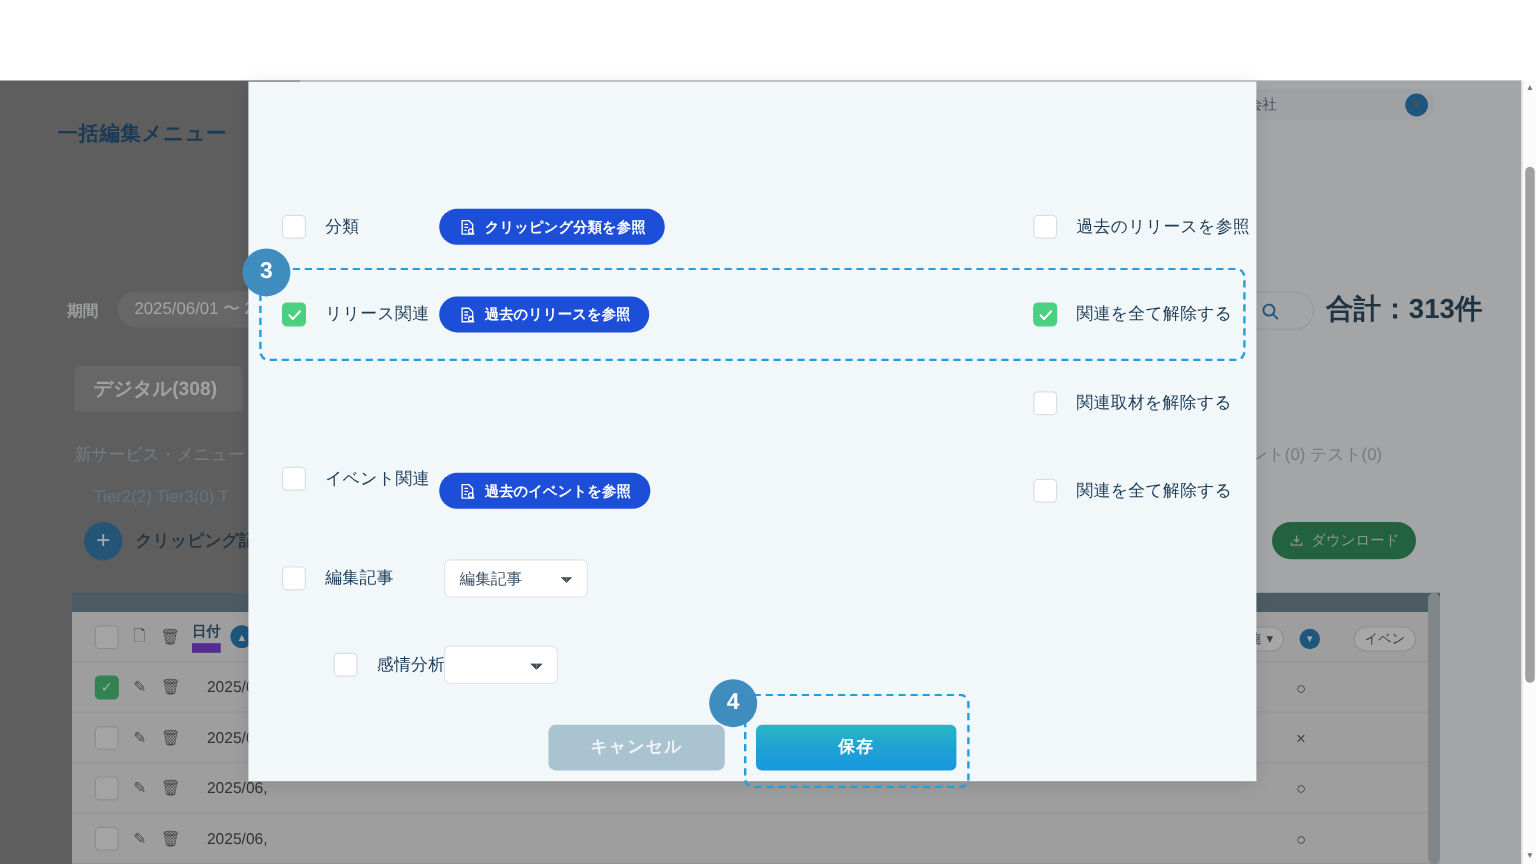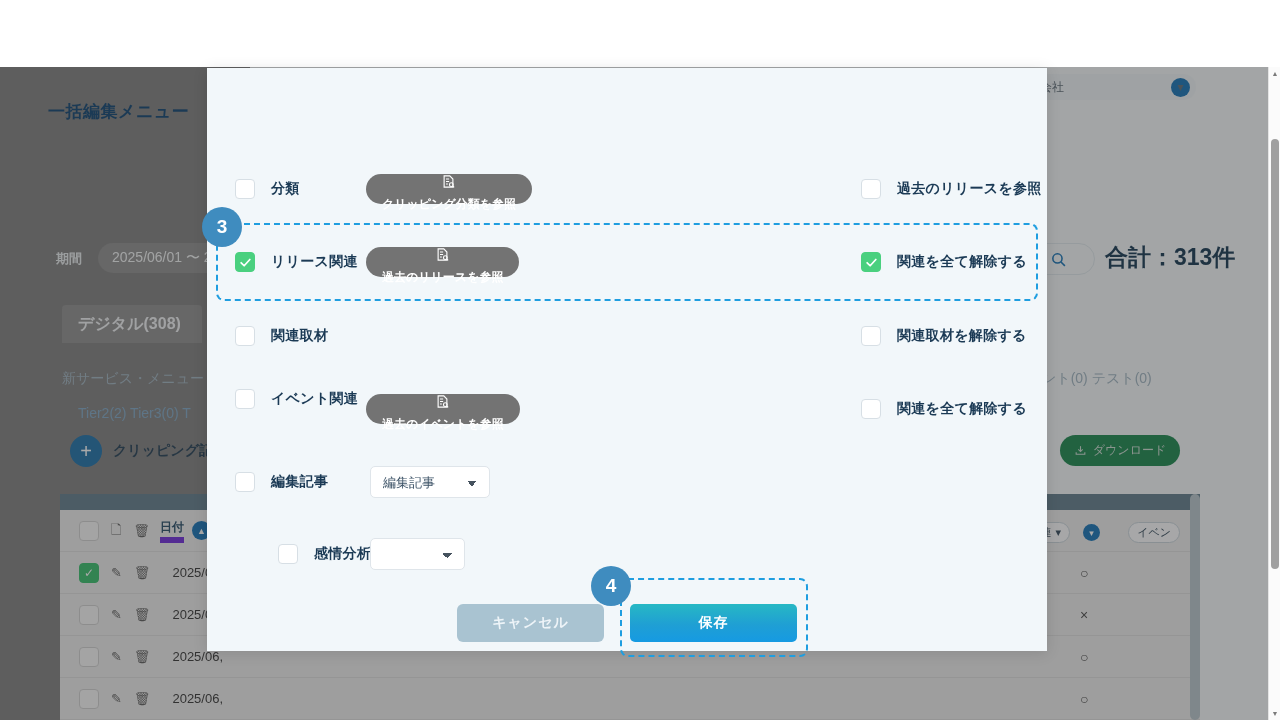--- a/index.html
+++ b/index.html
@@ -114,21 +114,21 @@
     display:flex; align-items:center; justify-content:center; color:#fff; font-size:12px; }
   .bg-ico { margin-left: 12px; font-size: 13px; color: #5a5a5a; }
   .bg-date { margin-left: 22px; font-size: 13px; color: #333; white-space: nowrap; }
   .bg-mark { position:absolute; left: 1020px; font-size: 14px; color:#4a4a4a; }
   .bg-hdr-row {
     position: absolute; left: 0; top: 0; width: 1140px; height: 42px;
     display: flex; align-items: center; border-bottom: 1px solid #dcdcdc;
   }
   .bg-hdr-sort {
     margin-left: 10px; font-size: 12px; color:#244a66; font-weight:bold;
-    border-bottom: 6px solid #6d28d9; padding-bottom:1px; white-space:nowrap;
+    border-bottom: 8px solid #6d28d9; padding-bottom:1px; white-space:nowrap;
   }
   .bg-hdr-arrow {
     width: 19px; height: 19px; border-radius: 50%; background:#1271b5;
     color: #fff; font-size: 9px; margin-left: 8px;
     display:flex; align-items:center; justify-content:center;
   }
   .bg-filter-pill {
     position:absolute; right: 130px; top: 12px; height: 21px;
     border:1px solid #c8d3da; border-radius: 11px; background:#fbfcfd;
     display:flex; align-items:center; padding: 0 8px; gap: 4px;
@@ -182,30 +182,29 @@
   .cb {
     width: 20px; height: 20px; border-radius: 4px;
     background: #ffffff; border: 1px solid #d7dfe5; flex: none;
   }
   .cb.on {
     background: #4ad07f; border-color: #4ad07f;
     display: flex; align-items: center; justify-content: center;
   }
   .cb.on svg { width: 13px; height: 13px; }
   .row-label {
-    margin-left: 16px; font-size: 14px; font-weight: bold;
+    margin-left: 16px; font-size: 14px; font-weight: normal;
     color: #1b3a55; white-space: nowrap; letter-spacing: .3px;
   }
   .gbtn {
-    height: 30px; border-radius: 15px; background: #737373;
+    height: 30px; border-radius: 15px; background: #1d4ed8;
     display: inline-flex; align-items: center; gap: 7px;
     padding: 0 16px; border: none; cursor: pointer;
     font-size: 12px; color: #ffffff; font-weight: bold; white-space: nowrap;
     font-family: Liberation Serif, serif;
-    flex-direction: column;
   }
   .gbtn svg { width: 15px; height: 15px; flex: none; }
 
   .sel {
     height: 32px; border-radius: 5px; border: 1px solid #dfe5ea;
     background: #ffffff; color: #3c5266; font-size: 13px;
     padding: 0 8px 0 12px; font-family: "Liberation Sans", sans-serif;
     appearance: none; -webkit-appearance: none; cursor: pointer;
     background-image:
       linear-gradient(45deg, transparent 50%, #45525e 50%),
@@ -388,24 +387,20 @@
   </button>
   <div class="right-group" style="left:861px; top:252px;">
     <div class="cb on">
       <svg viewBox="0 0 24 24" fill="none" stroke="#ffffff" stroke-width="3.2" stroke-linecap="round" stroke-linejoin="round">
           <path d="M4 12.5l5.5 5.5L20 6.5"></path>
         </svg>
     </div>
     <span class="row-label">関連を全て解除する</span>
   </div>
 
-  <div class="row" style="top:316px; padding-left:235px;">
-    <div class="cb"></div>
-    <span class="row-label">関連取材</span>
-  </div>
   <div class="right-group" style="left:861px; top:326px;">
     <div class="cb"></div>
     <span class="row-label">関連取材を解除する</span>
   </div>
 
   <div class="row" style="top:379px; padding-left:235px;">
     <div class="cb"></div>
     <span class="row-label">イベント関連</span>
   </div>
   <button class="gbtn" style="position:absolute; left:366px; top:394px;">

